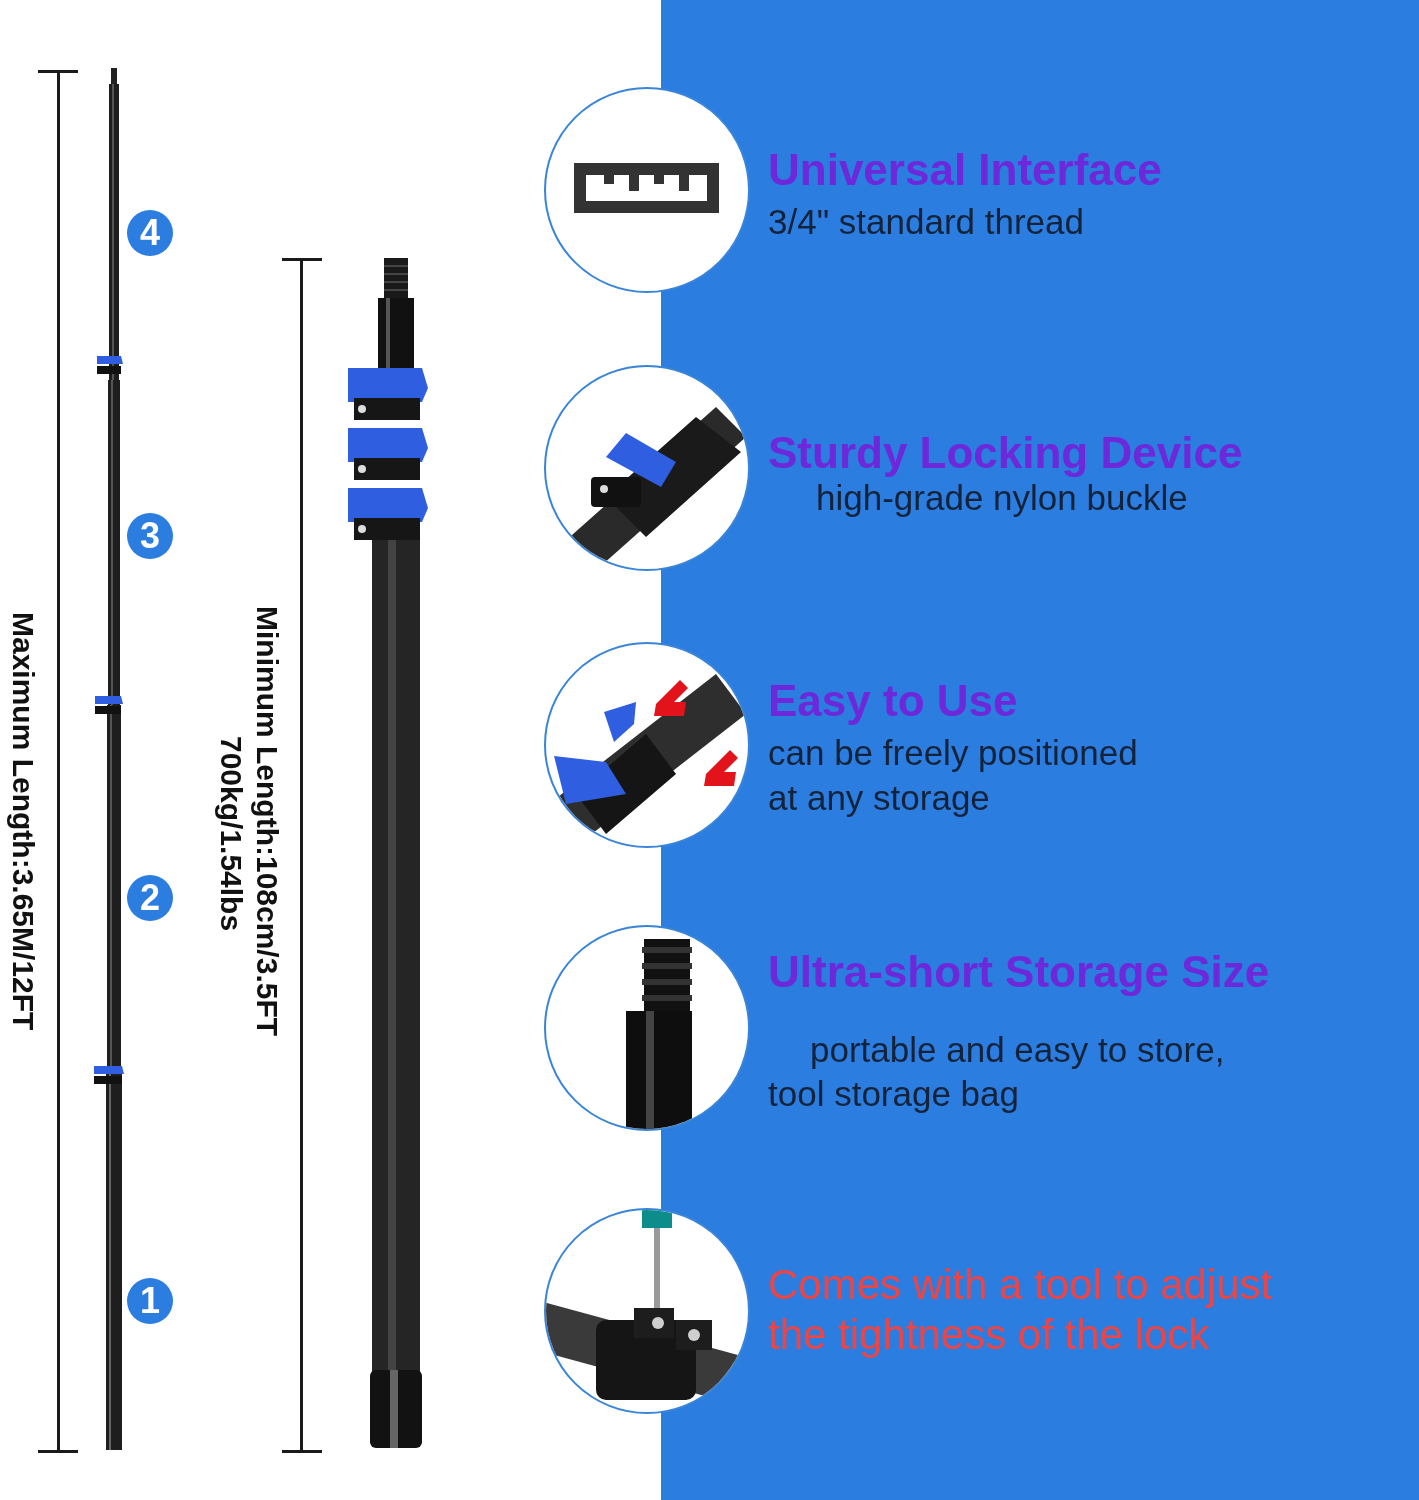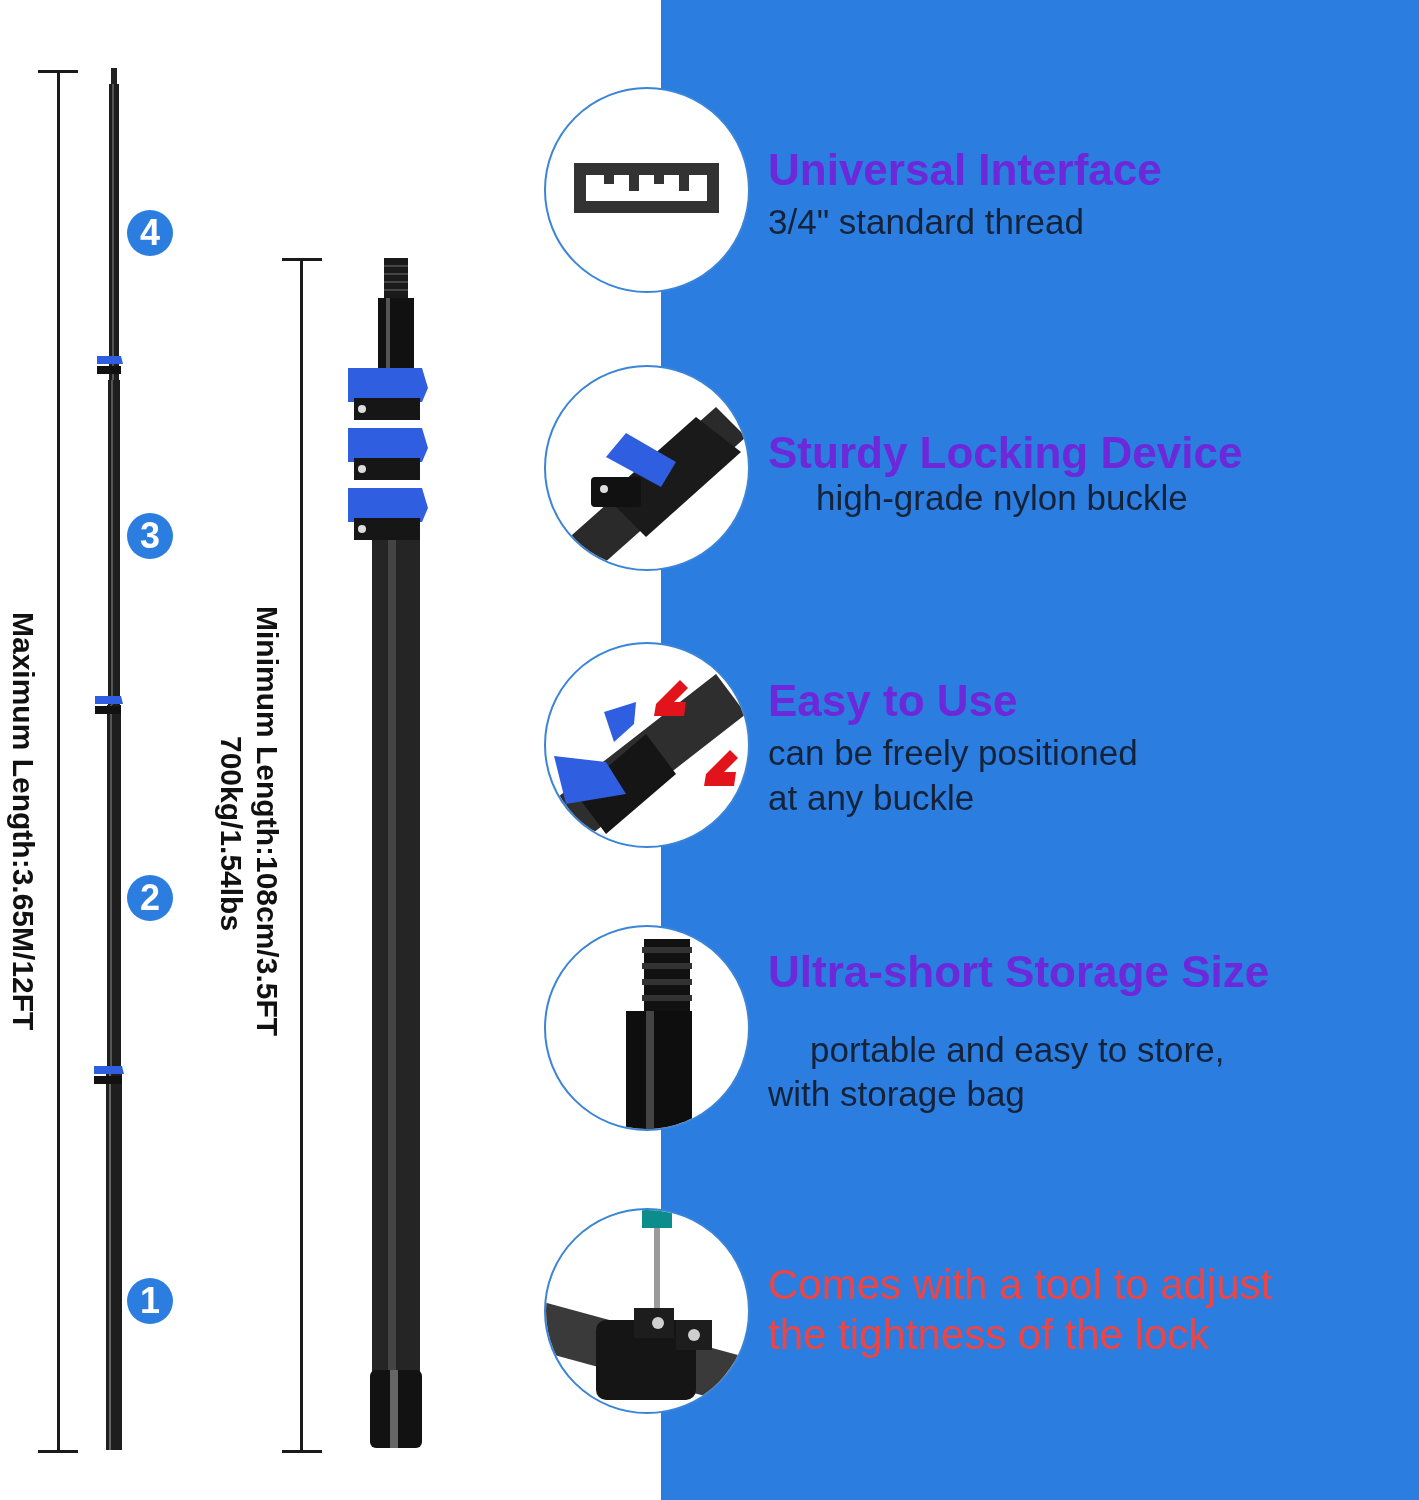--- a/index.html
+++ b/index.html
@@ -155,20 +155,20 @@
 </div>
 
 <div class="feat-title" style="top:145px;">Universal Interface</div>
 <div class="feat-sub" style="top:200px;">3/4" standard thread</div>
 
 <div class="feat-title" style="top:428px;">Sturdy Locking Device</div>
 <div class="feat-sub" style="top:476px;margin-left:48px;">high-grade nylon buckle</div>
 
 <div class="feat-title" style="top:676px;text-align:right;">Easy to Use</div>
 <div class="feat-sub" style="top:731px;">can be freely positioned</div>
-<div class="feat-sub" style="top:776px;">at any buckle</div>
+<div class="feat-sub" style="top:776px;">at any storage</div>
 
 <div class="feat-title" style="top:940px;margin-top:7px;">Ultra-short Storage Size</div>
 <div class="feat-sub" style="top:1028px;margin-left:42px;">portable and easy to store,</div>
-<div class="feat-sub" style="top:1072px;">with storage bag</div>
+<div class="feat-sub" style="top:1072px;">tool storage bag</div>
 
 <div class="feat-big" style="top:1260px;">Comes with a tool to adjust</div>
 <div class="feat-big" style="top:1310px;">the tightness of the lock</div>
 
 </body></html>

